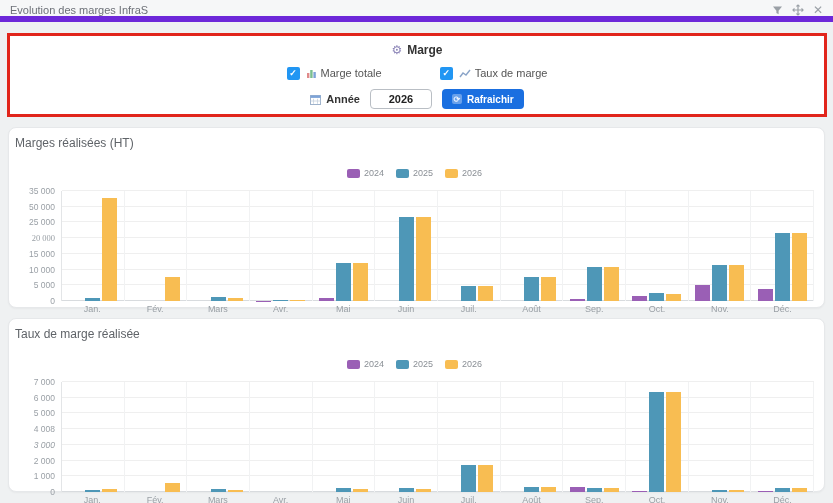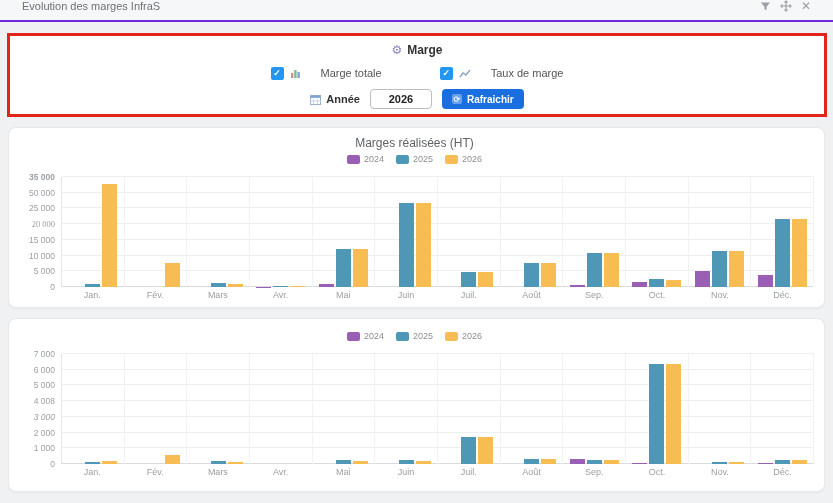--- a/index.html
+++ b/index.html
@@ -7,22 +7,22 @@
   body {
     font-family:"Liberation Sans", sans-serif;
     background:#eff1f2;
     position:relative;
     overflow:hidden;
     color:#444;
   }
   
   .win-header {
     position:absolute; top:0; left:0; right:0; height:22px;
-    background:#f6f7f8; border-bottom:2px solid #6d28d9;
-    display:flex; align-items:flex-start; padding:0 22px;
+    background:#f6f7f8; border-bottom:6px solid #6d28d9;
+    display:flex; align-items:flex-end; padding:0 10px;
   }
   .win-title { font-size:11px; color:#6d7178; }
   .win-actions { margin-left:auto; display:flex; align-items:center; gap:9px; }
   .win-actions svg, .win-actions span { color:#9aa0a6; }
   .close-glyph { font-size:12px; color:#9aa0a6; line-height:1; cursor:default; }
 
   
   .filter-highlight {
     position:absolute; top:33px; left:7px; width:820px; height:84px;
     border:3px solid #e1251b; background:#ffffff;
@@ -31,21 +31,21 @@
   .filter-title-row { display:flex; align-items:center; justify-content:center; gap:5px; height:16px; }
   .gear { font-size:12px; color:#8d86b8; line-height:1; }
   .filter-title { font-size:12px; font-weight:bold; color:#333; }
   .filter-checks { display:flex; align-items:center; justify-content:center; gap:58px; margin-top:7px; height:16px; }
   .check-item { display:flex; align-items:center; gap:6px; }
   .checkbox {
     width:13px; height:13px; background:#2196f3; border-radius:2px;
     display:flex; align-items:center; justify-content:center;
     color:#fff; font-size:9px; font-weight:bold; cursor:pointer;
   }
-  .check-label { font-size:11px; color:#555; display:flex; align-items:center; gap:20px; }
+  .check-label { font-size:11px; color:#555; display:flex; align-items:center; gap:4px; }
   .filter-year-row { display:flex; align-items:center; justify-content:center; gap:10px; margin-top:8px; }
   .year-label { font-size:11px; font-weight:bold; color:#333; display:flex; align-items:center; gap:5px; }
   .year-input {
     width:62px; height:20px; border:1px solid #b9bec4; border-radius:4px;
     font-family:"Liberation Sans", sans-serif; font-size:11px; font-weight:bold;
     text-align:center; color:#222; outline:none;
   }
   .refresh-btn {
     height:20px; background:#1a6fe0; color:#fff; border:none; border-radius:4px;
     font-family:"Liberation Sans", sans-serif; font-size:10px; font-weight:bold;
@@ -58,22 +58,22 @@
 
   
   .chart-card {
     position:absolute; left:8px; width:817px; background:#fff;
     border:1px solid #e6e8ea; border-radius:8px;
     box-shadow:0 1px 2px rgba(0,0,0,.04);
     padding:8px 10px 0 6px;
   }
   #chart1 { top:127px; height:181px; }
   #chart2 { top:318px; height:174px; }
-  .chart-title { text-align:center; font-size:12px; color:#5f6368; height:14px; }
-  .legend { display:flex; align-items:center; justify-content:center; gap:12px; margin-top:3px; height:12px; }
+  .chart-title { font-size:12px; color:#5f6368; height:14px; }
+  .legend { display:flex; align-items:center; justify-content:center; gap:12px; margin-top:17px; height:12px; }
   .legend-item { display:flex; align-items:center; gap:4px; cursor:pointer; }
   .legend-swatch { width:13px; height:9px; border-radius:2px; }
   .legend-text { font-size:9px; color:#8a8f95; }
   .plot-row { display:flex; margin-top:12px; }
   .ylabels { width:46px; position:relative; height:110px; }
   .ylabel {
     position:absolute; right:6px; transform:translateY(50%);
     font-size:8.5px; color:#9aa0a6; white-space:nowrap;
   }
   .plot { flex:1; position:relative; height:110px; border-left:1px solid #e3e5e7; }
@@ -173,21 +173,21 @@
     </div>
   <div class="plot-row">
     <div class="ylabels">
         <div class="ylabel" style="bottom: 0%;">0</div>
         <div class="ylabel" style="bottom: 14.2857%;">5 000</div>
         <div class="ylabel" style="bottom: 28.5714%;">10 000</div>
         <div class="ylabel" style="bottom: 42.8571%;">15 000</div>
         <div class="ylabel" style="bottom: 57.1429%; font-family: Liberation Serif, serif;">20 000</div>
         <div class="ylabel" style="bottom: 71.4286%;">25 000</div>
         <div class="ylabel" style="bottom: 85.7143%;">50 000</div>
-        <div class="ylabel" style="bottom: 100%; font-weight: bold;">35 000</div>
+        <div class="ylabel" style="bottom: 100%;">35 000</div>
       </div>
     <div class="plot">
         <div class="gridline zero" style="bottom: 0%;"></div>
         <div class="gridline" style="bottom: 14.2857%;"></div>
         <div class="gridline" style="bottom: 28.5714%;"></div>
         <div class="gridline" style="bottom: 42.8571%;"></div>
         <div class="gridline" style="bottom: 57.1429%;"></div>
         <div class="gridline" style="bottom: 71.4286%;"></div>
         <div class="gridline" style="bottom: 85.7143%;"></div>
         <div class="gridline" style="bottom: 100%;"></div>
@@ -265,20 +265,21 @@
       <div class="xlabel">Juil.</div>
       <div class="xlabel">Août</div>
       <div class="xlabel">Sep.</div>
       <div class="xlabel">Oct.</div>
       <div class="xlabel">Nov.</div>
       <div class="xlabel">Déc.</div>
     </div>
 </div>
 
 <div class="chart-card" id="chart2">
+  <div class="chart-title">Taux de marge réalisée</div>
   <div class="legend">
       <span class="legend-item">
         <span class="legend-swatch" style="background: rgb(154, 95, 181);"></span>
         <span class="legend-text">2024</span>
       </span>
       <span class="legend-item">
         <span class="legend-swatch" style="background: rgb(78, 151, 183);"></span>
         <span class="legend-text">2025</span>
       </span>
       <span class="legend-item">

